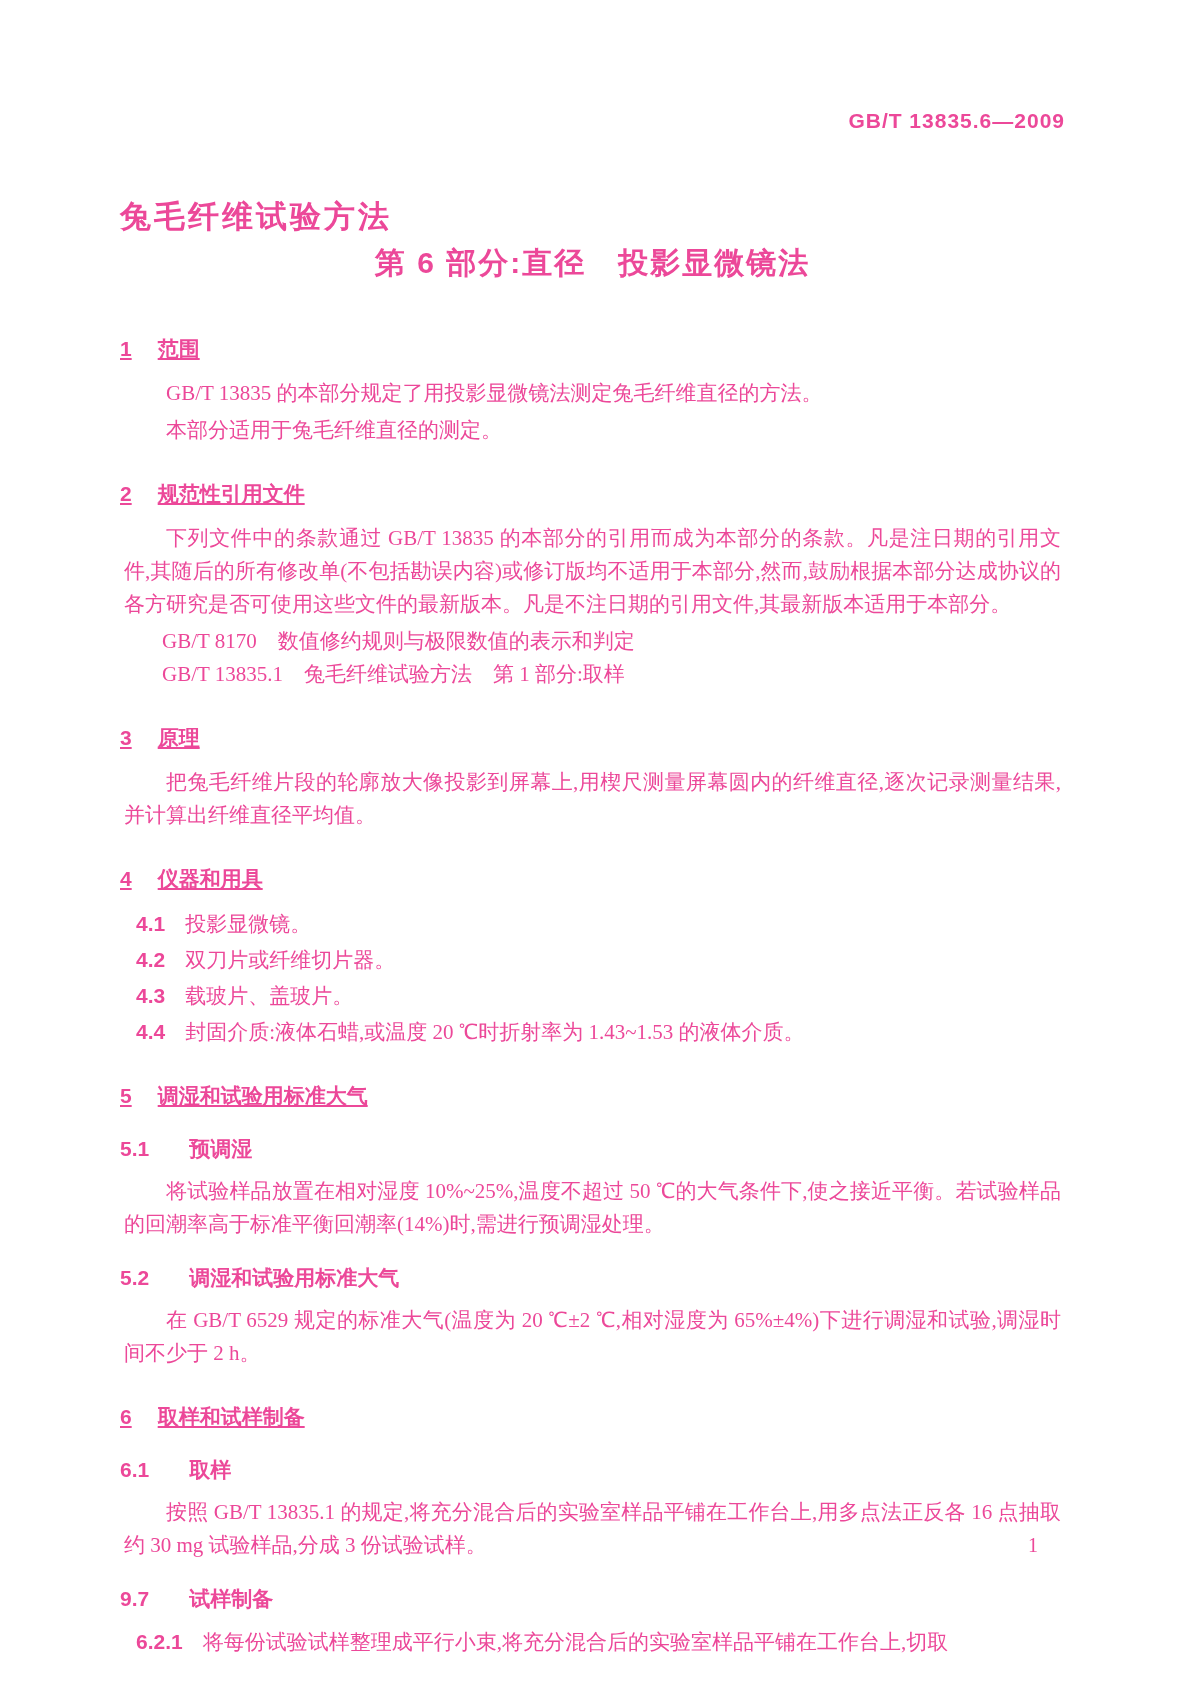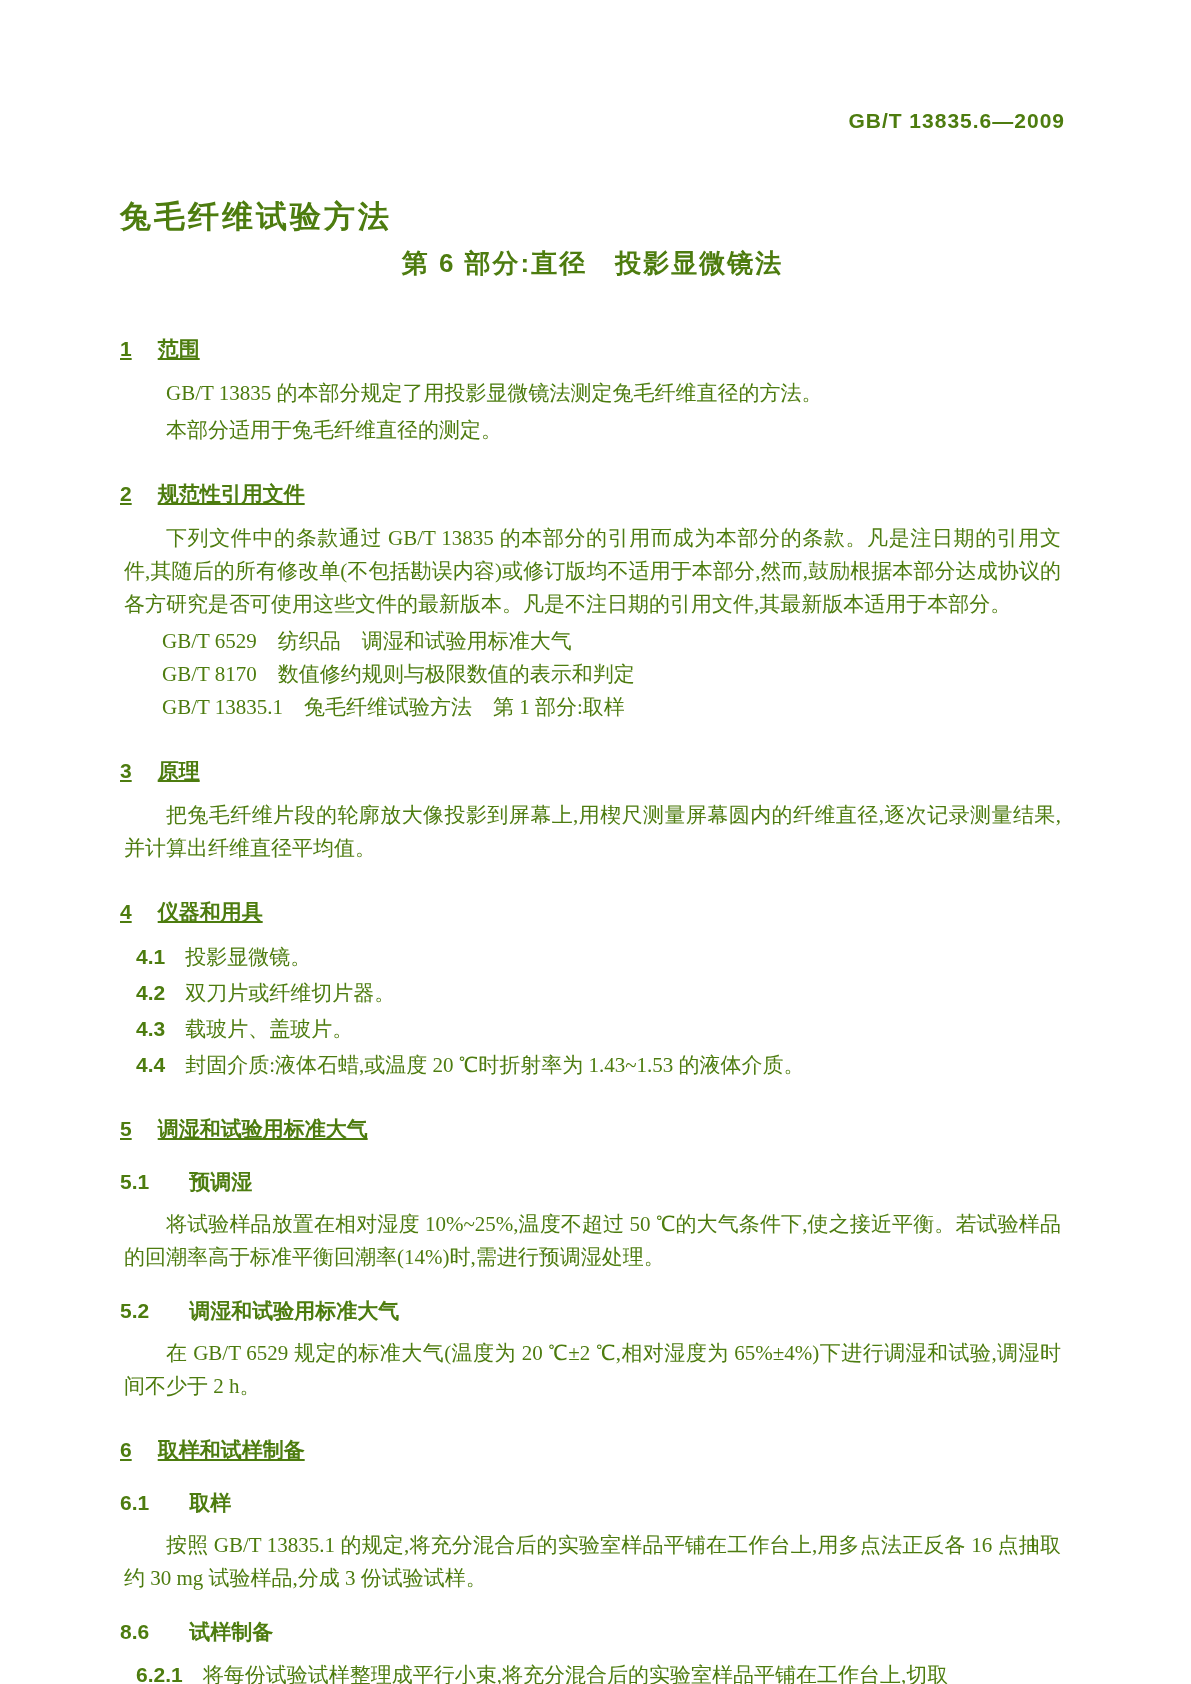--- a/index.html
+++ b/index.html
@@ -1,21 +1,21 @@
 <!DOCTYPE html>
 <html><head>
 <meta charset="utf-8">
 <style>
   html, body { margin: 0; padding: 0; background: #ffffff; }
   .page {
     position: relative;
     width: 1191px;
     height: 1684px;
     background: #ffffff;
-    color: #4d7c0f;
+    color: #ec4899;
     font-family: "Liberation Serif", serif;
     overflow: hidden;
   }
   .content {
     position: absolute;
     left: 120px;
     top: 0;
     width: 945px;
   }
   .doc-header {
@@ -34,21 +34,21 @@
     font-weight: bold;
     font-size: 31px;
     line-height: 42px;
     letter-spacing: 3px;
   }
   .subtitle {
     margin: 4px 0 2px 0;
     text-align: center;
     font-family: "Liberation Sans", sans-serif;
     font-weight: bold;
-    font-size: 26px;
+    font-size: 30px;
     line-height: 42px;
     letter-spacing: 2px;
   }
   .sec-heading {
     margin: 30px 0 12px 0;
     font-family: "Liberation Sans", sans-serif;
     font-weight: bold;
     font-size: 21px;
     line-height: 33px;
     text-decoration: underline;
@@ -109,21 +109,20 @@
     <div class="sec-heading first">
       <span class="sec-num">1</span><span>范围</span>
     </div>
     <p class="para">GB/T 13835 的本部分规定了用投影显微镜法测定兔毛纤维直径的方法。</p>
     <p class="para">本部分适用于兔毛纤维直径的测定。</p>
 
     <div class="sec-heading">
       <span class="sec-num">2</span><span>规范性引用文件</span>
     </div>
     <p class="para">下列文件中的条款通过 GB/T 13835 的本部分的引用而成为本部分的条款。凡是注日期的引用文件,其随后的所有修改单(不包括勘误内容)或修订版均不适用于本部分,然而,鼓励根据本部分达成协议的各方研究是否可使用这些文件的最新版本。凡是不注日期的引用文件,其最新版本适用于本部分。</p>
-    <p class="ref-line">GB/T 6529　纺织品　调湿和试验用标准大气</p>
     <p class="ref-line">GB/T 8170　数值修约规则与极限数值的表示和判定</p>
     <p class="ref-line">GB/T 13835.1　兔毛纤维试验方法　第 1 部分:取样</p>
 
     <div class="sec-heading">
       <span class="sec-num">3</span><span>原理</span>
     </div>
     <p class="para">把兔毛纤维片段的轮廓放大像投影到屏幕上,用楔尺测量屏幕圆内的纤维直径,逐次记录测量结果,并计算出纤维直径平均值。</p>
 
     <div class="sec-heading">
       <span class="sec-num">4</span><span>仪器和用具</span>
@@ -154,21 +153,21 @@
     <p class="para">在 GB/T 6529 规定的标准大气(温度为 20 ℃±2 ℃,相对湿度为 65%±4%)下进行调湿和试验,调湿时间不少于 2 h。</p>
 
     <div class="sec-heading">
       <span class="sec-num">6</span><span>取样和试样制备</span>
     </div>
     <div class="sub-heading">
       <span class="sec-num">6.1</span><span>取样</span>
     </div>
     <p class="para">按照 GB/T 13835.1 的规定,将充分混合后的实验室样品平铺在工作台上,用多点法正反各 16 点抽取约 30 mg 试验样品,分成 3 份试验试样。</p>
     <div class="sub-heading">
-      <span class="sec-num">8.6</span><span>试样制备</span>
+      <span class="sec-num">9.7</span><span>试样制备</span>
     </div>
     <p class="clause">
       <span class="clause-num">6.2.1</span><span>将每份试验试样整理成平行小束,将充分混合后的实验室样品平铺在工作台上,切取</span>
     </p>
 
   </div>
 
   <div class="page-number">1</div>
 </div>
 

